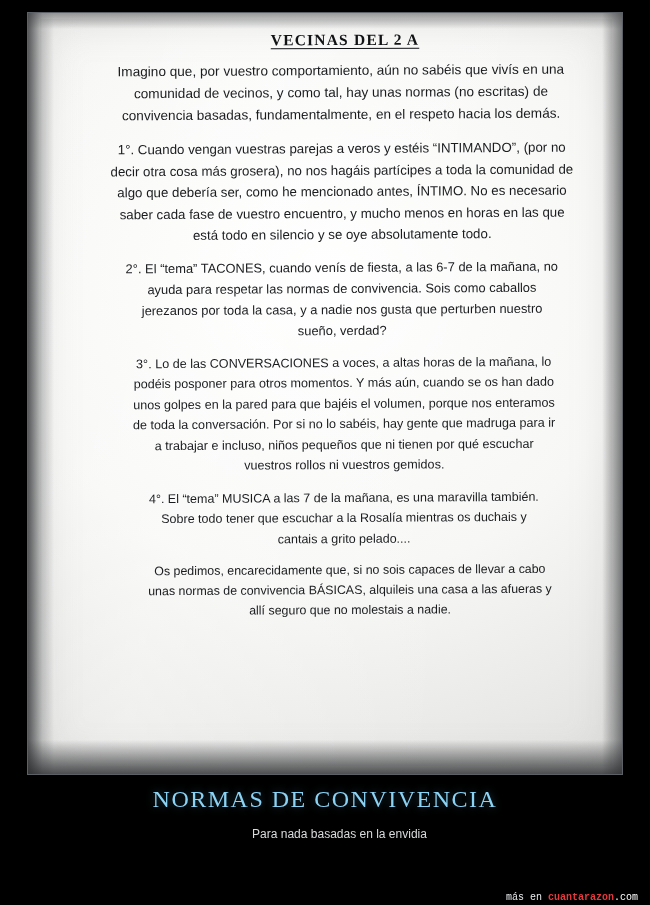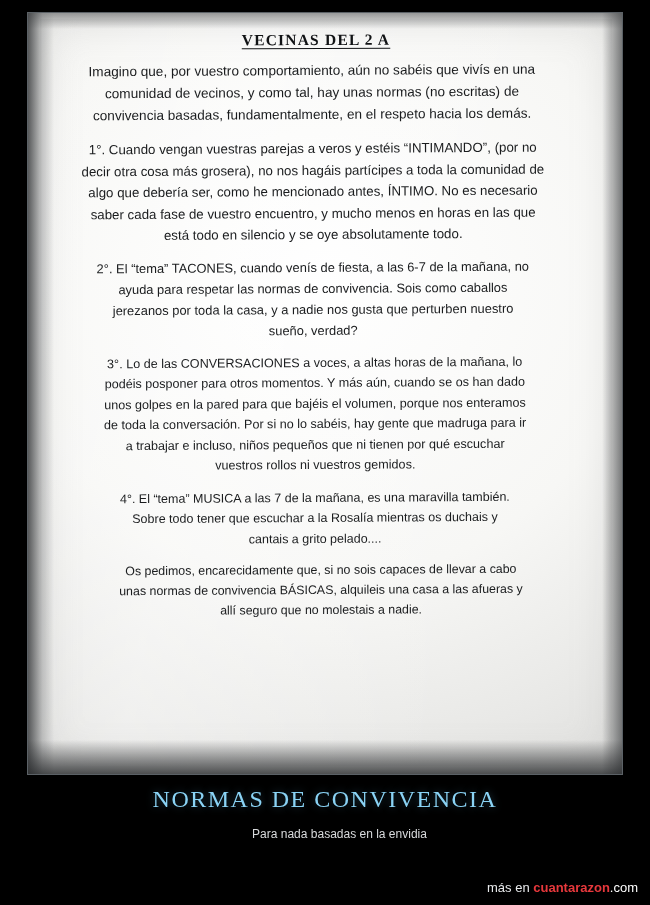--- a/index.html
+++ b/index.html
@@ -73,21 +73,21 @@
   .shadow-top {
     position: absolute;
     left: 0; top: 0;
     width: 100%; height: 16px;
     background: linear-gradient(180deg, rgba(60,62,64,0.5) 0%, rgba(255,255,255,0) 100%);
   }
 
   
   .note {
     position: absolute;
-    left: 39px;
+    left: 68px;
     top: 18px;
     width: 498px;
     color: #16181a;
     text-align: center;
   }
   .note-title {
     font-family: "Liberation Serif", serif;
     font-weight: bold;
     font-size: 15.5px;
     letter-spacing: 1.2px;
@@ -133,23 +133,24 @@
     font-family: "Liberation Sans", sans-serif;
     font-size: 12px;
     color: #d8dadc;
     margin-top: 14px;
     margin-left: 29px;
   }
   
   .footer {
     position: absolute;
     right: 12px;
-    bottom: 10px;
-    font-size: 13px;
+    bottom: 2px;
+    font-size: 10px;
     color: #e8eaec;
+    font-family: Liberation Mono, monospace;
   }
   .footer .brand {
     color: #e7383c;
     font-weight: bold;
   }
   .footer .brand .dotcom {
     color: #ffffff;
     font-weight: normal;
   }
 </style>

